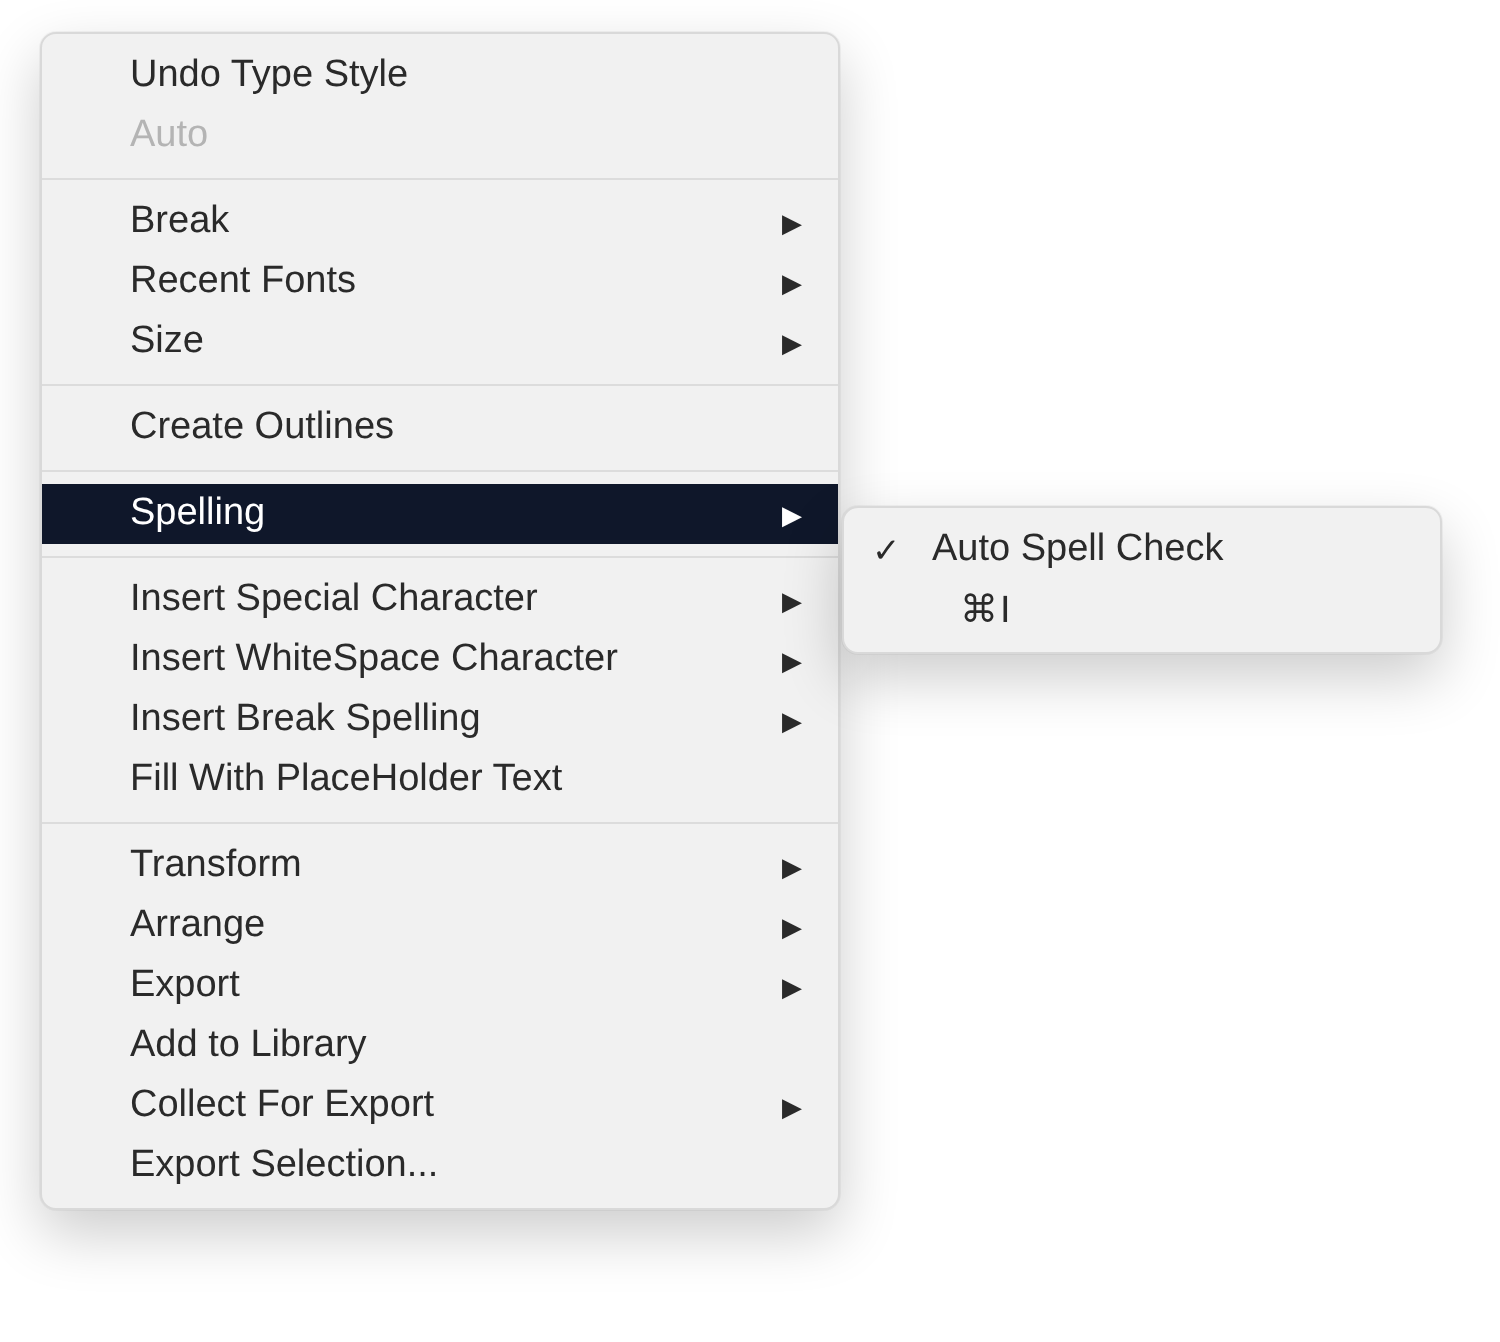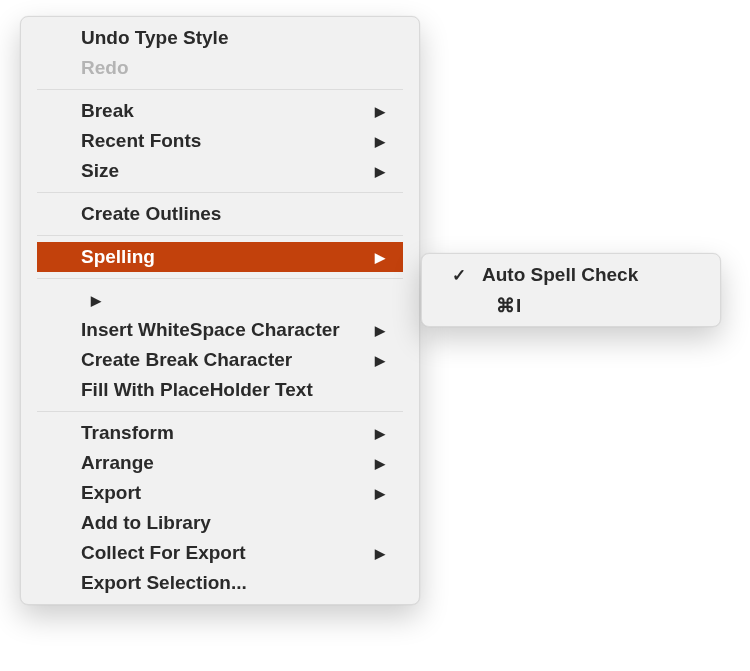--- a/index.html
+++ b/index.html
@@ -12,23 +12,22 @@
     font-size: 19px;
     color: #2a2a2a;
     -webkit-font-smoothing: antialiased;
   }
   .menu {
     position: absolute;
     background: #f1f1f1;
     border: 1px solid #d9d9d9;
     border-radius: 8px;
     box-shadow: 0 12px 30px rgba(0,0,0,0.20), 0 0 0 0.5px rgba(0,0,0,0.04);
-    padding: 6px 16px;
+    padding: 6px 0;
     box-sizing: border-box;
-    font-weight: bold;
   }
   #main-menu {
     top: 16px;
     left: 20px;
     width: 400px;
   }
   #sub-menu {
     top: 253px;
     left: 421px;
     width: 300px;
@@ -36,21 +35,21 @@
   .item {
     display: flex;
     align-items: center;
     height: 30px;
     padding: 0 18px 0 44px;
     position: relative;
     cursor: default;
     user-select: none;
   }
   .item.highlight {
-    background: #c2410c;
+    background: #0f172a;
     color: #ffffff;
   }
   .item.disabled {
     color: #b4b4b4;
   }
   .label {
     flex: 1;
     white-space: nowrap;
   }
   .arrow {
@@ -78,21 +77,21 @@
 </style>
 </head>
 <body>
 
 <div id="main-menu" class="menu">
 
   <div class="item">
     <span class="label">Undo Type Style</span>
   </div>
   <div class="item disabled">
-    <span class="label">Redo</span>
+    <span class="label">Auto</span>
   </div>
 
   <div class="sep"></div>
 
   <div class="item">
     <span class="label">Break</span>
     <span class="arrow">▶</span>
   </div>
   <div class="item">
     <span class="label">Recent Fonts</span>
@@ -112,28 +111,29 @@
   <div class="sep"></div>
 
   <div class="item highlight">
     <span class="label">Spelling</span>
     <span class="arrow">▶</span>
   </div>
 
   <div class="sep"></div>
 
   <div class="item">
+    <span class="label">Insert Special Character</span>
     <span class="arrow">▶</span>
   </div>
   <div class="item">
     <span class="label">Insert WhiteSpace Character</span>
     <span class="arrow">▶</span>
   </div>
   <div class="item">
-    <span class="label">Create Break Character</span>
+    <span class="label">Insert Break Spelling</span>
     <span class="arrow">▶</span>
   </div>
   <div class="item">
     <span class="label">Fill With PlaceHolder Text</span>
   </div>
 
   <div class="sep"></div>
 
   <div class="item">
     <span class="label">Transform</span>

